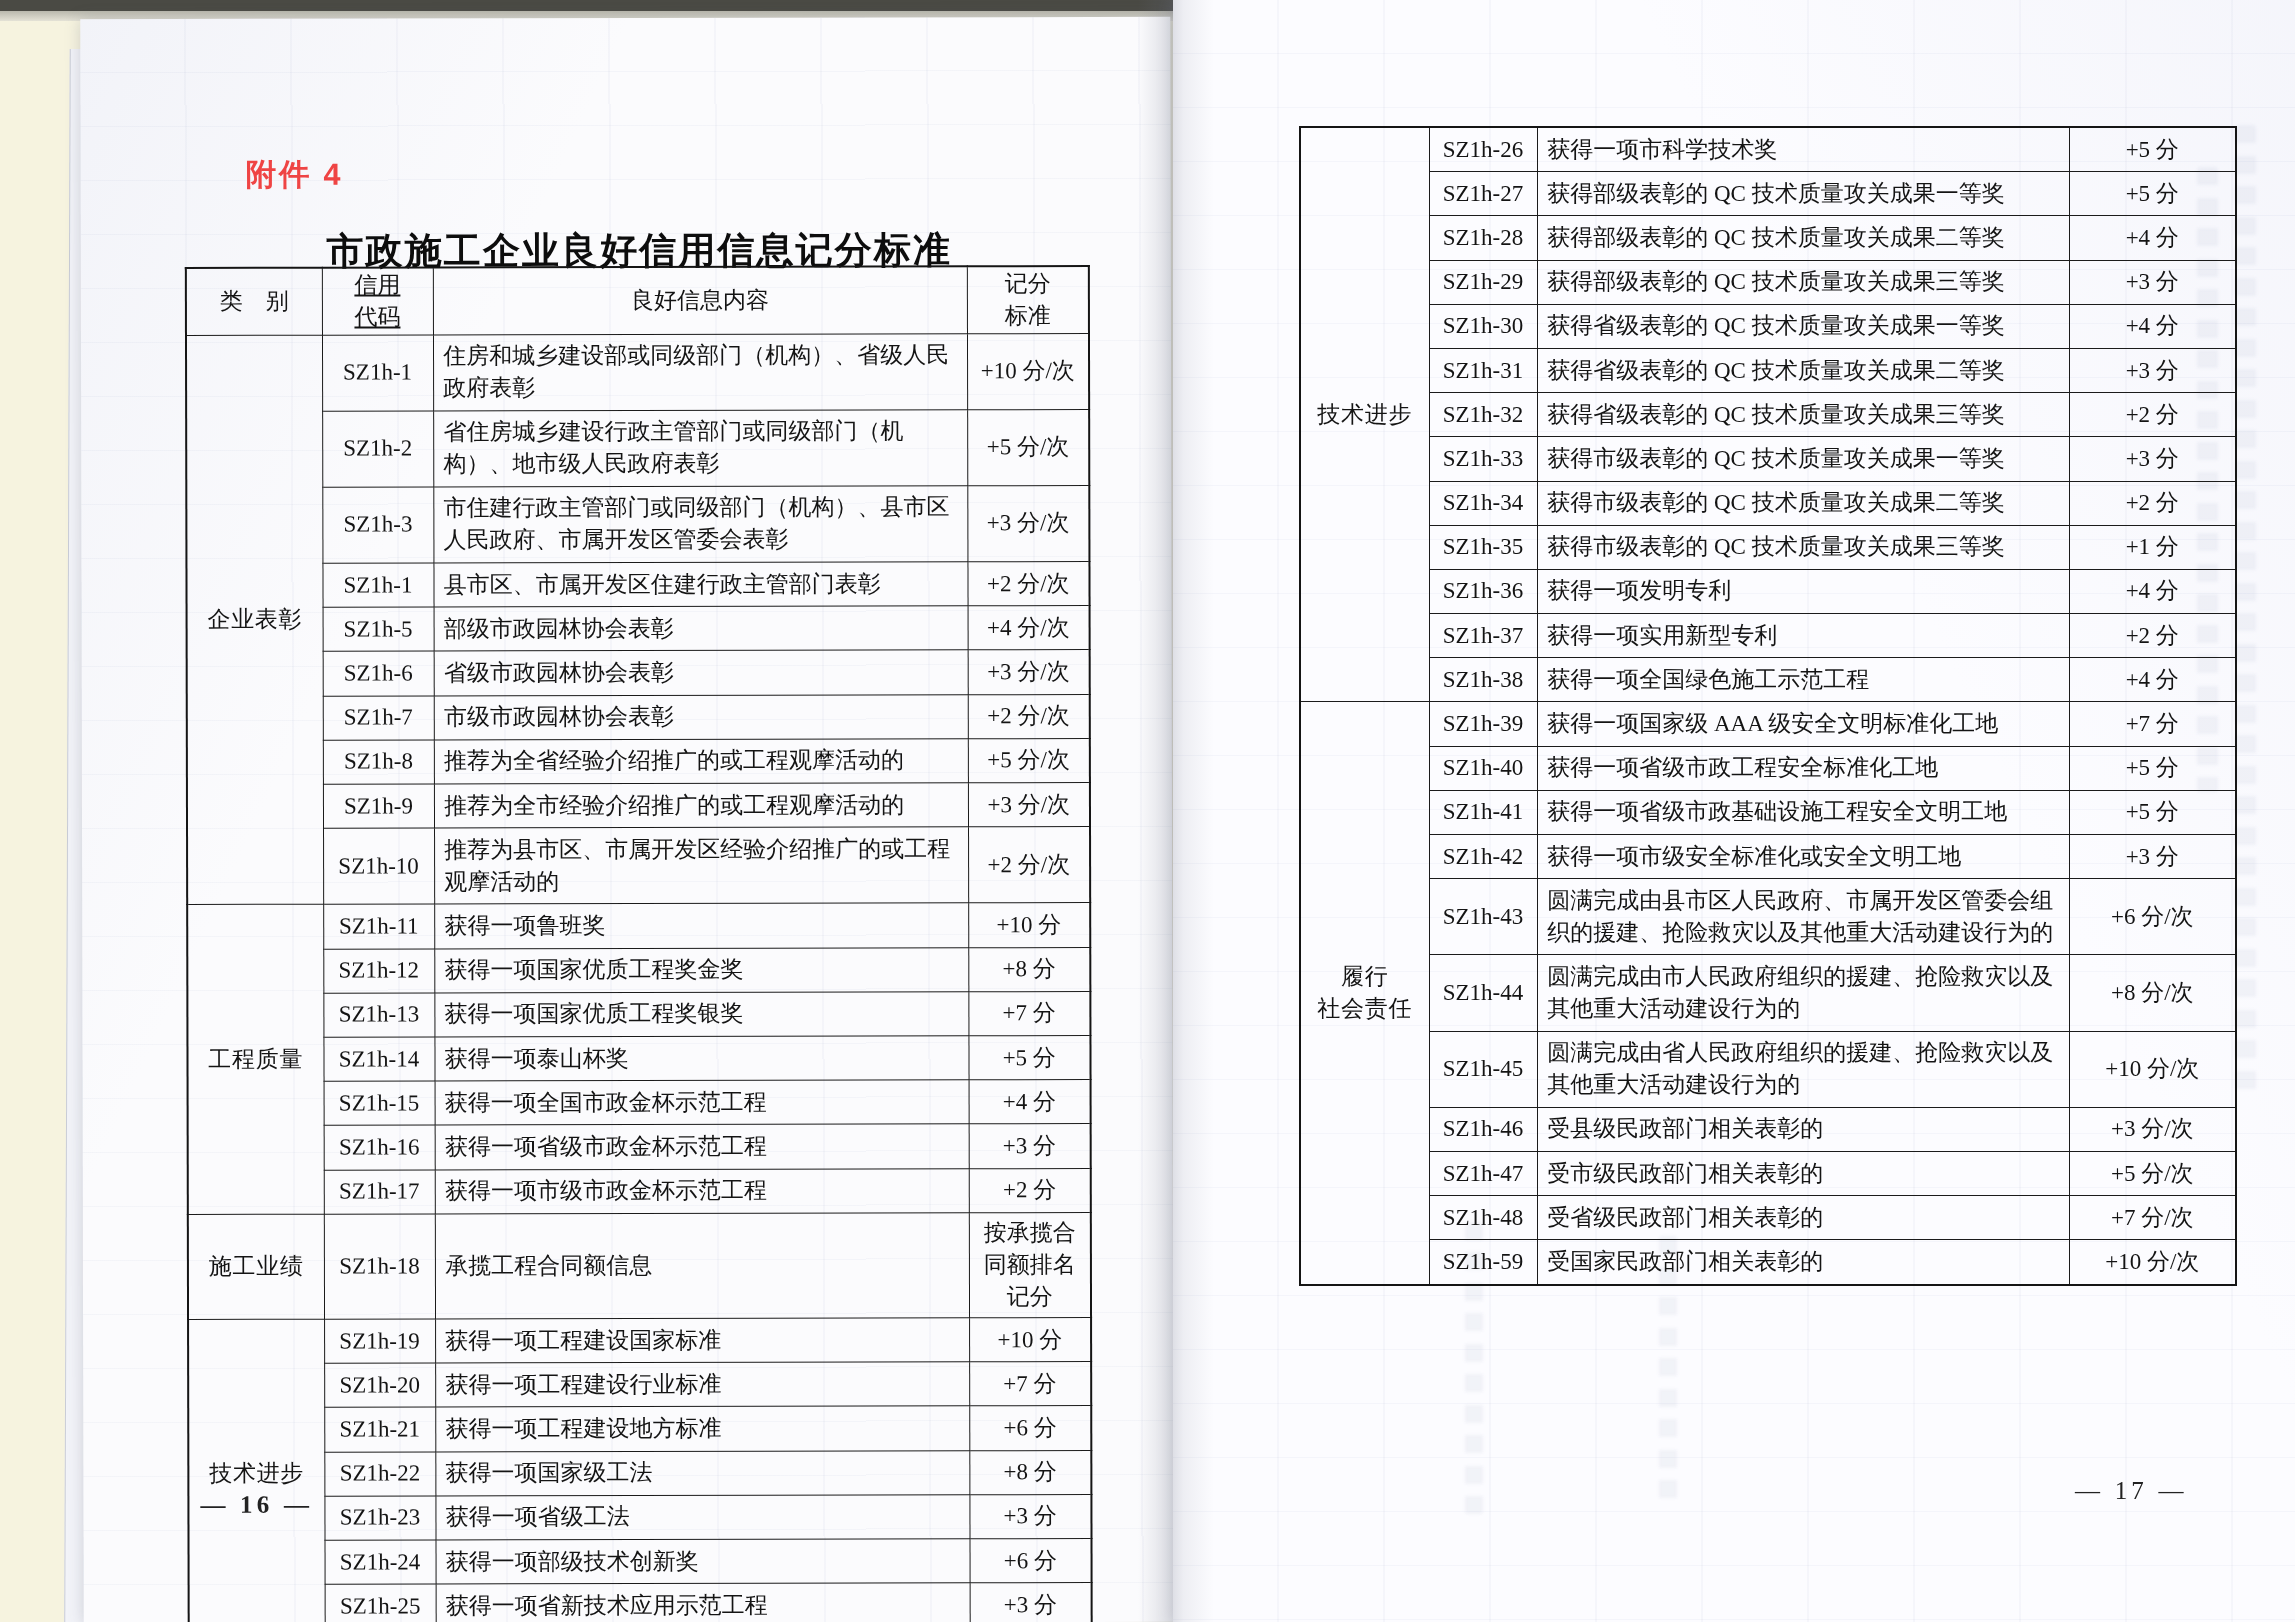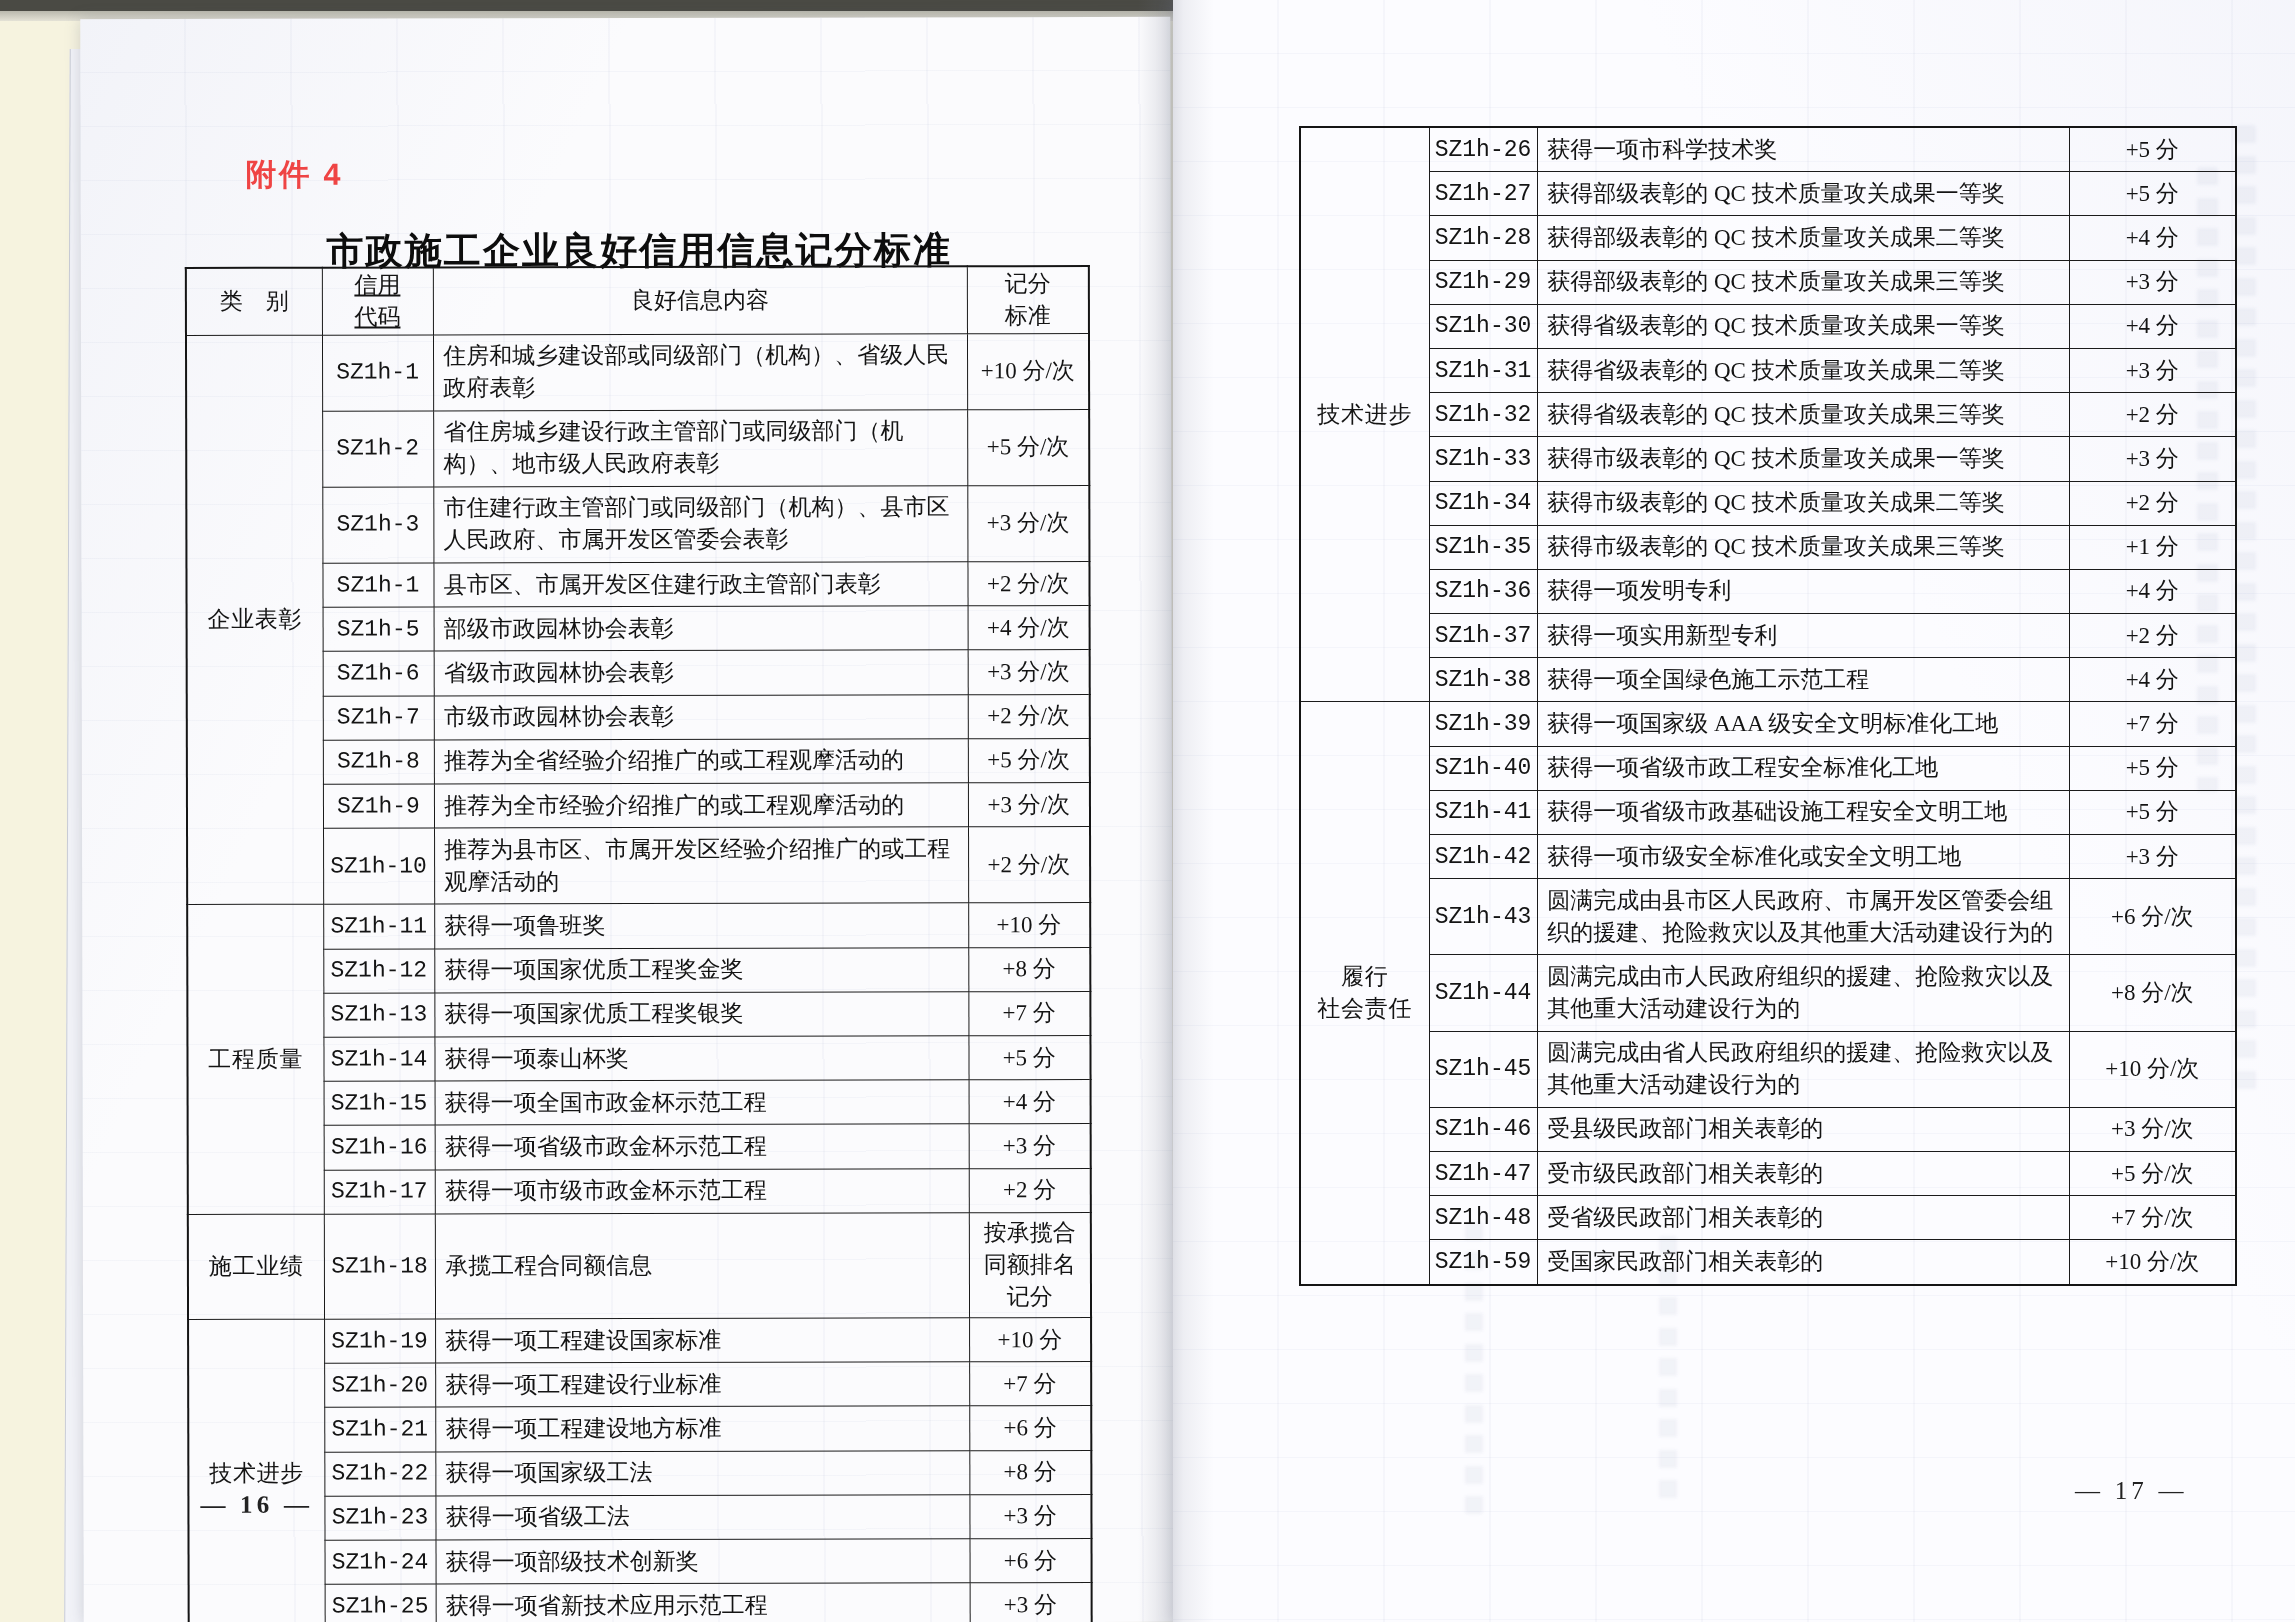--- a/index.html
+++ b/index.html
@@ -85,21 +85,21 @@
     vertical-align: middle;
     color: #141414;
   }
   .tbl-left  { left: 104px; top: 248px; width: 904px; }
   .tbl-right { left: 126px; top: 126px; width: 936px; }
   .tbl-left  { border: 2.1px solid #151515; }
   .tbl-right { border: 2.1px solid #151515; }
 
   th.hdr { font-weight: normal; height: 67px; text-align: center; white-space: pre-line; font-size: 23.6px; }
   td.cat { text-align: center; white-space: pre-line; font-size: 23.6px; letter-spacing: 0.7px; }
-  td.code { text-align: center; font-size: 23px; height: 39px; font-family: Liberation Mono, monospace; }
+  td.code { text-align: center; font-size: 23px; height: 39px; font-family: Liberation Serif, serif; }
   td.content { text-align: left; padding: 5.6px 8.3px 5.6px 9.7px; }
   td.score { text-align: center; padding: 4.2px 5.6px; font-size: 22px; line-height: 29px; }
 
   .page-num {
     position: absolute; font-size: 25px; letter-spacing: 4.2px; color: #222;
     font-family: "Liberation Serif", serif;
   }
   .page-num-left  { left: 117px; top: 1472px; font-weight: bold; }
   .page-num-right { left: 902px; top: 1477px; }
 

